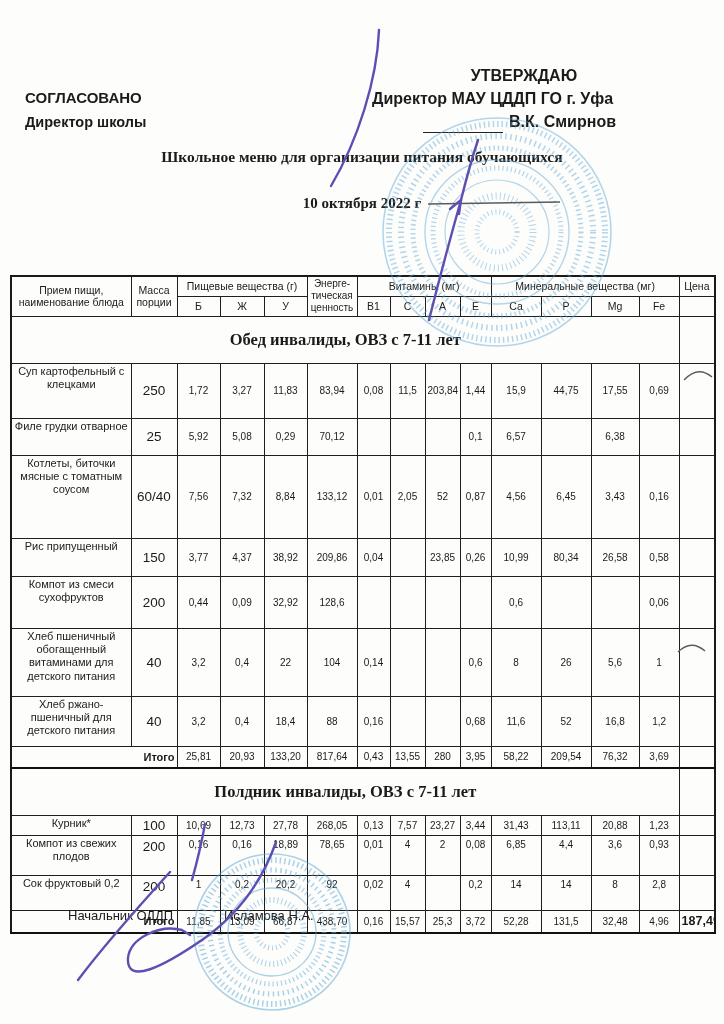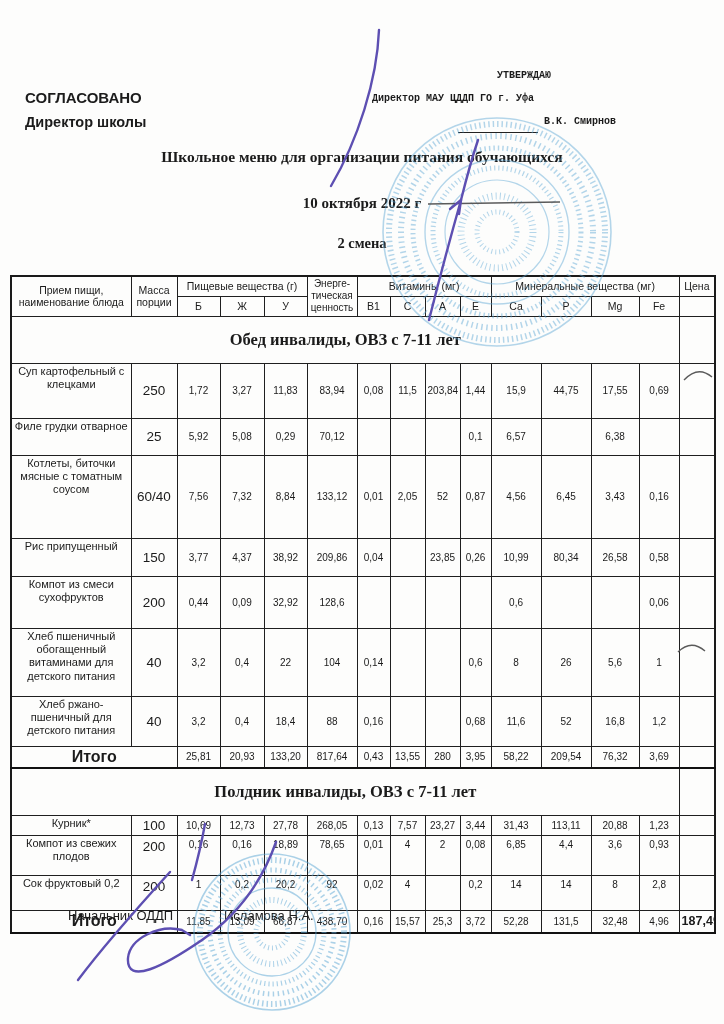--- a/index.html
+++ b/index.html
@@ -3,21 +3,21 @@
 <meta charset="utf-8">
 <style>
   html,body{margin:0;padding:0;}
   body{width:724px;height:1024px;background:#fdfdfc;position:relative;overflow:hidden;
        font-family:"Liberation Sans",sans-serif;color:#1b1b1b;}
   .serif{font-family:"Liberation Serif",serif;}
   .page{position:absolute;inset:0;}
 
   .approve-left{position:absolute;left:25px;top:86px;font-weight:bold;font-size:15px;line-height:24px;}
   .approve-left .role{font-size:14.5px;}
-  .approve-right{position:absolute;left:372px;top:64px;width:244px;font-weight:bold;font-size:10px;line-height:23px;font-family:Liberation Mono, monospace;}
+  .approve-right{position:absolute;left:372px;top:64px;width:244px;font-weight:bold;font-size:16px;line-height:23px;}
   .approve-right .ar1{text-align:center;padding-left:60px;}
   .approve-right .ar3{display:flex;align-items:flex-end;justify-content:flex-end;gap:6px;}
   .sigline{display:inline-block;width:80px;border-bottom:1.4px solid #222;height:14px;}
 
   .doc-title{position:absolute;left:0;width:724px;top:148px;text-align:center;font-weight:bold;font-size:15.5px;}
   .doc-date{position:absolute;left:0;width:724px;top:195px;text-align:center;font-weight:bold;font-size:15px;}
   .doc-shift{position:absolute;left:0;width:724px;top:235px;text-align:center;font-weight:bold;font-size:14.5px;}
 
   table.menu{position:absolute;left:10px;top:275px;width:704px;border-collapse:collapse;table-layout:fixed;
              border:2px solid #1a1a1a;}
@@ -25,21 +25,21 @@
   thead th{font-weight:normal;font-size:10.5px;text-align:center;vertical-align:middle;line-height:1.2;}
   thead tr{height:20px;}
   th.h-energy{font-size:10px;}
   td.dish{font-size:11px;text-align:center;vertical-align:top;padding:2px 3px;line-height:1.22;}
   td.mass{font-size:13.5px;text-align:center;vertical-align:middle;}
   td.num{font-size:10px;text-align:center;vertical-align:middle;}
   td.price{font-size:10px;text-align:center;}
   tr.vtop td.num,tr.vtop td.mass{vertical-align:top;padding-top:3px;}
   tr.section-row td.section-title{font-family:"Liberation Serif",serif;font-weight:bold;font-size:16.5px;
        text-align:center;vertical-align:middle;padding:13px 0;}
-  td.total-label{font-weight:bold;font-size:16px;text-align:center;vertical-align:middle;padding-left:4px;margin-top:12px;}
+  td.total-label{font-weight:bold;font-size:11px;text-align:right;vertical-align:middle;padding-left:4px;margin-top:12px;}
   td.price-total{font-weight:bold;font-size:12.5px;text-align:center;vertical-align:middle;}
   tr.total-row{height:22px;}
   tr.total-row td{border-bottom:2.2px solid #111;}
 
   .footer-pos{position:absolute;left:68px;top:908px;font-size:13px;}
   .footer-name{position:absolute;left:224px;top:908px;font-size:13px;}
 
   svg.overlay{position:absolute;left:0;top:0;pointer-events:none;}
 </style>
 </head>
@@ -56,21 +56,20 @@
     <div class="ar1">УТВЕРЖДАЮ</div>
     <div class="ar2">Директор МАУ ЦДДП ГО г. Уфа</div>
     <div class="ar3">
       <span class="sigline"></span>
       <span>В.К. Смирнов</span>
     </div>
   </div>
 
   <div class="doc-title serif">Школьное меню для организации питания обучающихся</div>
   <div class="doc-date serif">10 октября 2022 г</div>
-  <div class="doc-shift serif">2 смена</div>
 
   <table class="menu">
       <colgroup>
         <col style="width: 120px;">
         <col style="width: 46px;">
         <col style="width: 43px;">
         <col style="width: 44px;">
         <col style="width: 43px;">
         <col style="width: 50px;">
         <col style="width: 33px;">

